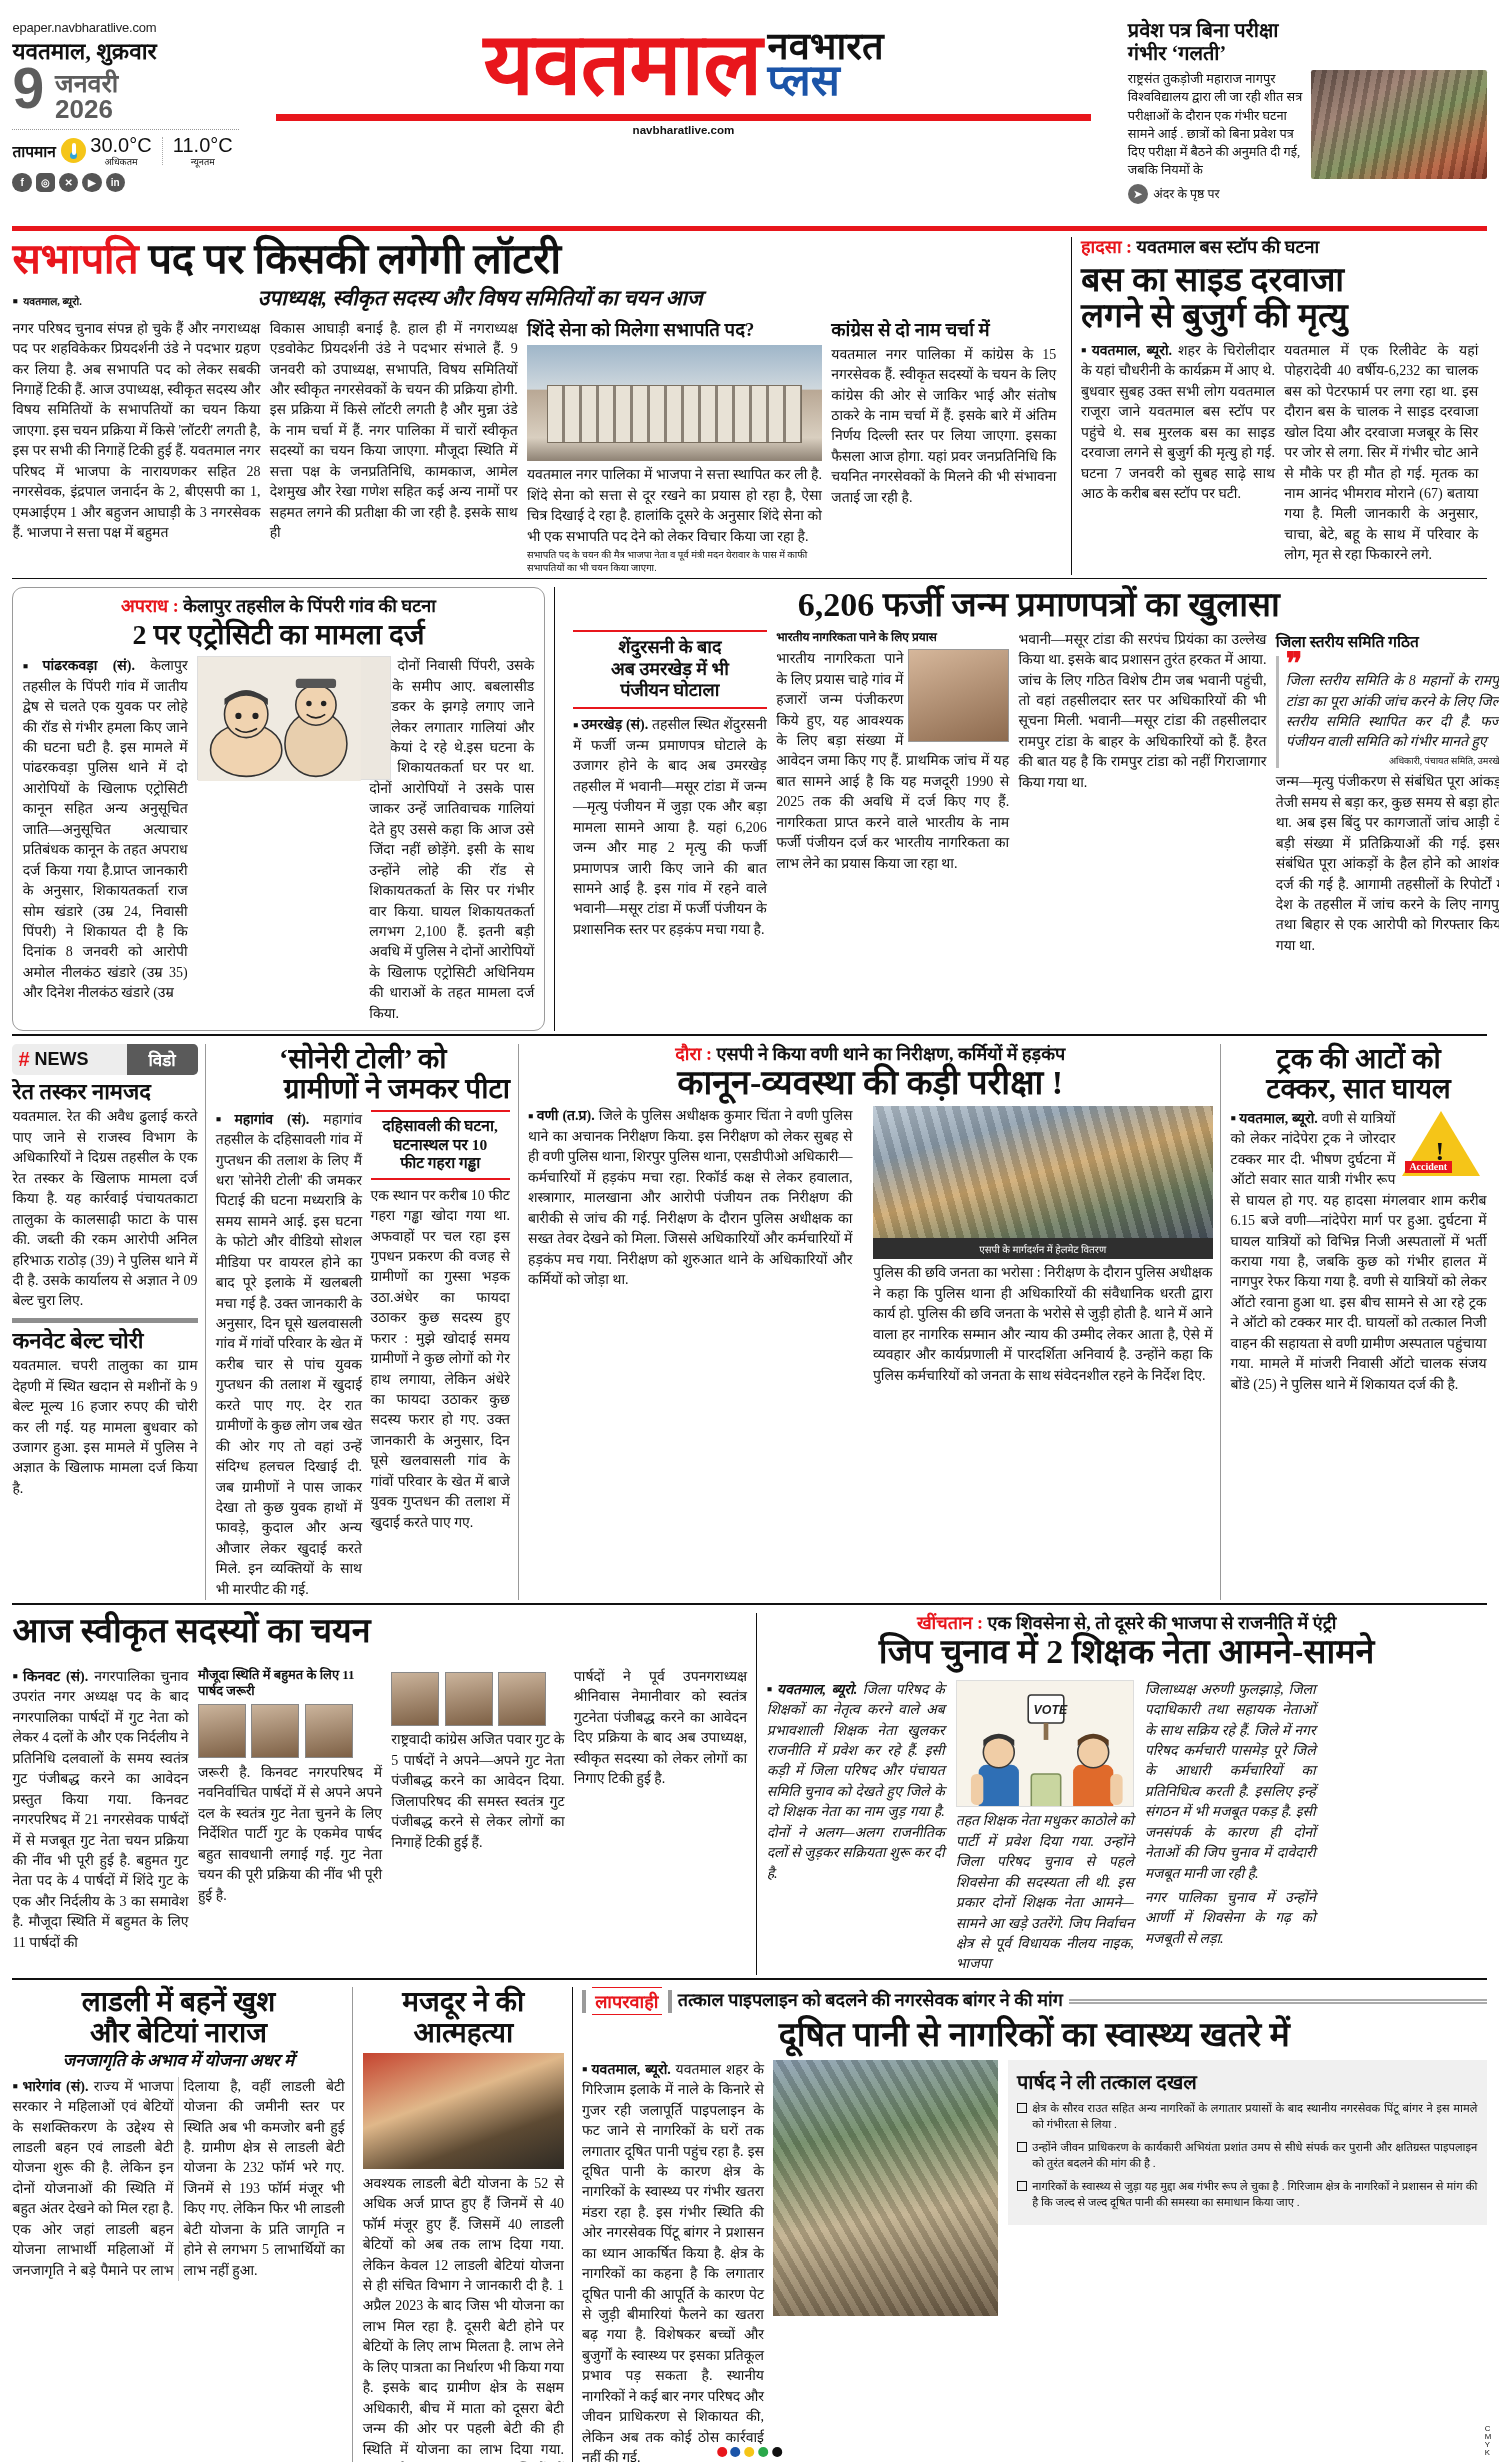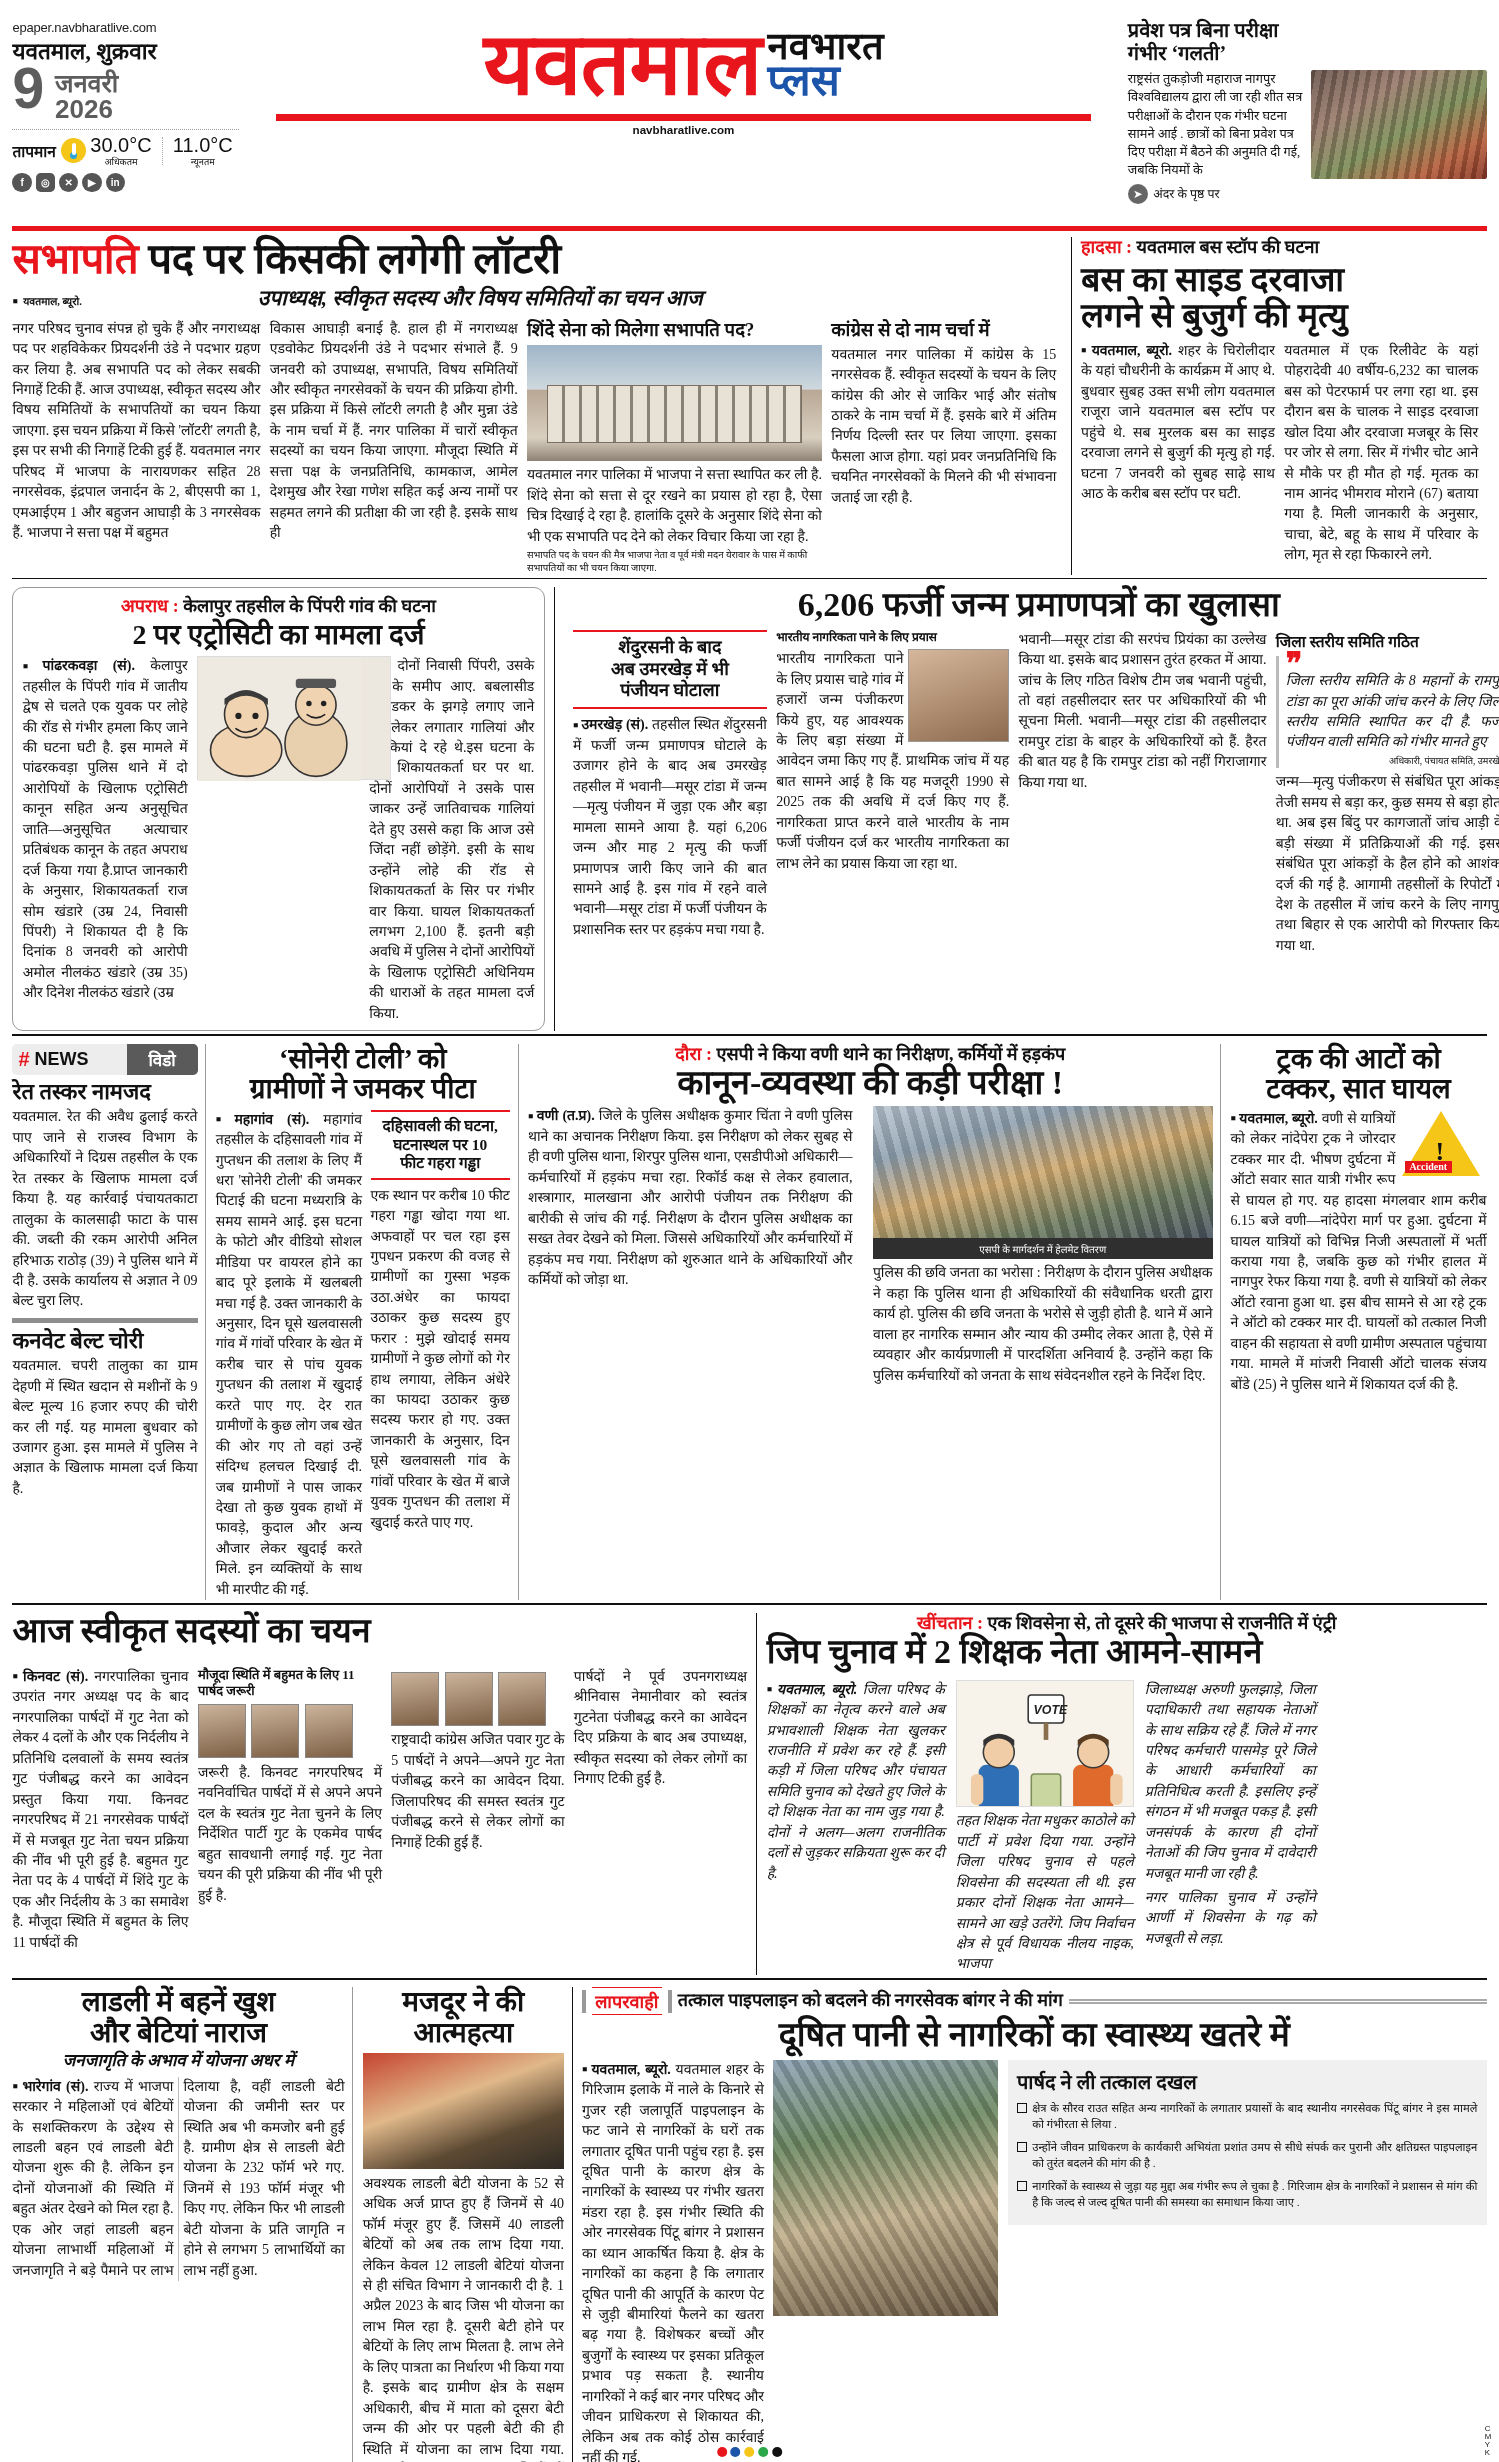--- a/index.html
+++ b/index.html
@@ -354,21 +354,21 @@
       </div>
       <div class="hl-sm" style="margin-top:5.4px;">रेत तस्कर नामजद</div>
       <div class="lc" style="margin-top:3.1px;">यवतमाल. रेत की अवैध ढुलाई करते पाए जाने से राजस्व विभाग के अधिकारियों ने दिग्रस तहसील के एक रेत तस्कर के खिलाफ मामला दर्ज किया है. यह कार्रवाई पंचायतकाटा तालुका के कालसाढ़ी फाटा के पास की. जब्ती की रकम आरोपी अनिल हरिभाऊ राठोड़ (39) ने पुलिस थाने में दी है. उसके कार्यालय से अज्ञात ने 09 बेल्ट चुरा लिए.</div>
       <div style="height:4.7px;background:#8e8e8e;margin:6.2px 0;"></div>
       <div class="hl-sm">कनवेट बेल्ट चोरी</div>
       <div class="lc" style="margin-top:3.1px;">यवतमाल. चपरी तालुका का ग्राम देहणी में स्थित खदान से मशीनों के 9 बेल्ट मूल्य 16 हजार रुपए की चोरी कर ली गई. यह मामला बुधवार को उजागर हुआ. इस मामले में पुलिस ने अज्ञात के खिलाफ मामला दर्ज किया है.</div>
     </div>
 
     <div class="soneri">
       <div class="hl-md" style="text-align:center;">‘सोनेरी टोली’ को</div>
-      <div class="hl-md" style="text-align:center;">ग्रामीणों ने जमकर पीटा</div>
+      <div class="hl-md" style="text-align:right;">ग्रामीणों ने जमकर पीटा</div>
       <div style="display:flex;gap:8.5px;margin-top:5.4px;">
         <div style="width:147px;">
           <div class="lc"><b class="sq-b">महागांव (सं).</b> <span>महागांव तहसील के दहिसावली गांव में गुप्तधन की तलाश के लिए मैं धरा 'सोनेरी टोली' की जमकर पिटाई की घटना मध्यरात्रि के समय सामने आई. इस घटना के फोटो और वीडियो सोशल मीडिया पर वायरल होने का बाद पूरे इलाके में खलबली मचा गई है. उक्त जानकारी के अनुसार, दिन घूसे खलवासली गांव में गांवों परिवार के खेत में करीब चार से पांच युवक गुप्तधन की तलाश में खुदाई करते पाए गए. देर रात ग्रामीणों के कुछ लोग जब खेत की ओर गए तो वहां उन्हें संदिग्ध हलचल दिखाई दी. जब ग्रामीणों ने पास जाकर देखा तो कुछ युवक हाथों में फावड़े, कुदाल और अन्य औजार लेकर खुदाई करते मिले. इन व्यक्तियों के साथ भी मारपीट की गई.</span></div>
         </div>
         <div style="width:140px;">
           <div class="boxed-red">
             <div class="t" style="font-size:15.5px;">दहिसावली की घटना,</div>
             <div class="t" style="font-size:15.5px;">घटनास्थल पर 10</div>
             <div class="t" style="font-size:15.5px;">फीट गहरा गड्ढा</div>
           </div>
@@ -437,21 +437,21 @@
         <div style="width:175px;">
           <div class="lc">पार्षदों ने पूर्व उपनगराध्यक्ष श्रीनिवास नेमानीवार को स्वतंत्र गुटनेता पंजीबद्ध करने का आवेदन दिए प्रक्रिया के बाद अब उपाध्यक्ष, स्वीकृत सदस्या को लेकर लोगों का निगाए टिकी हुई है.</div>
         </div>
       </div>
     </div>
 
     <div class="p4-right">
       <div class="kicker" style="text-align:center;">
         <span class="k-red">खींचतान :</span><span> एक शिवसेना से, तो दूसरे की भाजपा से राजनीति में एंट्री</span>
       </div>
-      <div class="hl-lg" style="">जिप चुनाव में 2 शिक्षक नेता आमने-सामने</div>
+      <div class="hl-lg" style="text-align:center;">जिप चुनाव में 2 शिक्षक नेता आमने-सामने</div>
       <div style="display:flex;gap:11px;margin-top:9px;font-style:italic;">
         <div style="width:178px;">
           <div class="lc"><b class="sq-b">यवतमाल, ब्यूरो.</b> <span>जिला परिषद के शिक्षकों का नेतृत्व करने वाले अब प्रभावशाली शिक्षक नेता खुलकर राजनीति में प्रवेश कर रहे हैं. इसी कड़ी में जिला परिषद और पंचायत समिति चुनाव को देखते हुए जिले के दो शिक्षक नेता का नाम जुड़ गया है. दोनों ने अलग—अलग राजनीतिक दलों से जुड़कर सक्रियता शुरू कर दी है.</span></div>
         </div>
         <div style="width:178px;">
           <div class="vote-art">
             <svg width="178" height="155" viewBox="0 0 230 200">
               <rect width="230" height="200" fill="#f7f3ea"></rect>
               <ellipse cx="115" cy="186" rx="105" ry="12" fill="#d9e4c9"></ellipse>
               <rect x="92" y="18" width="46" height="36" rx="4" fill="#fff" stroke="#333" stroke-width="2"></rect>

